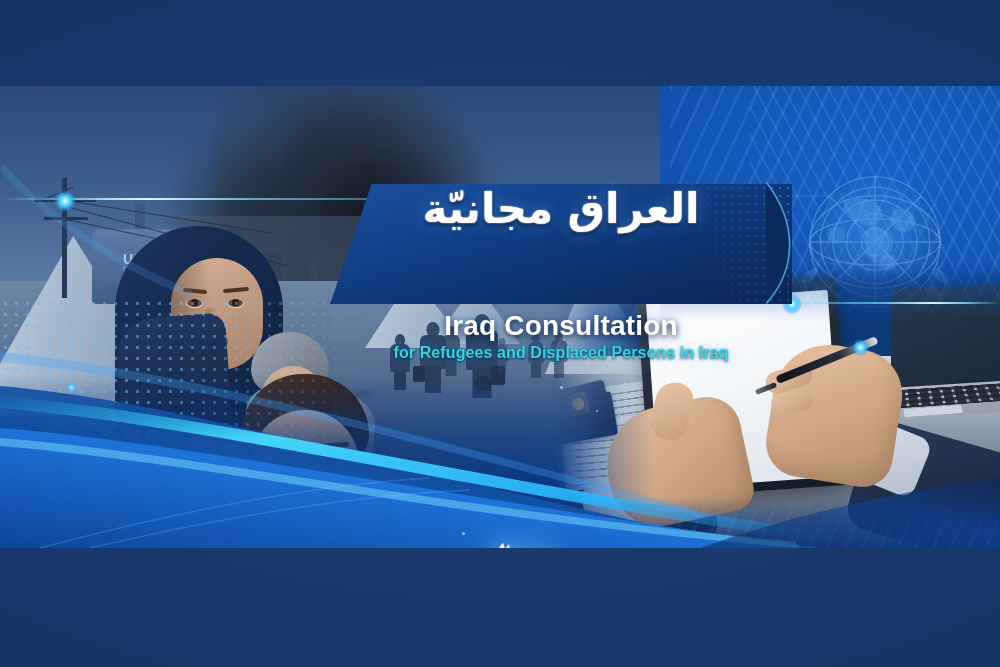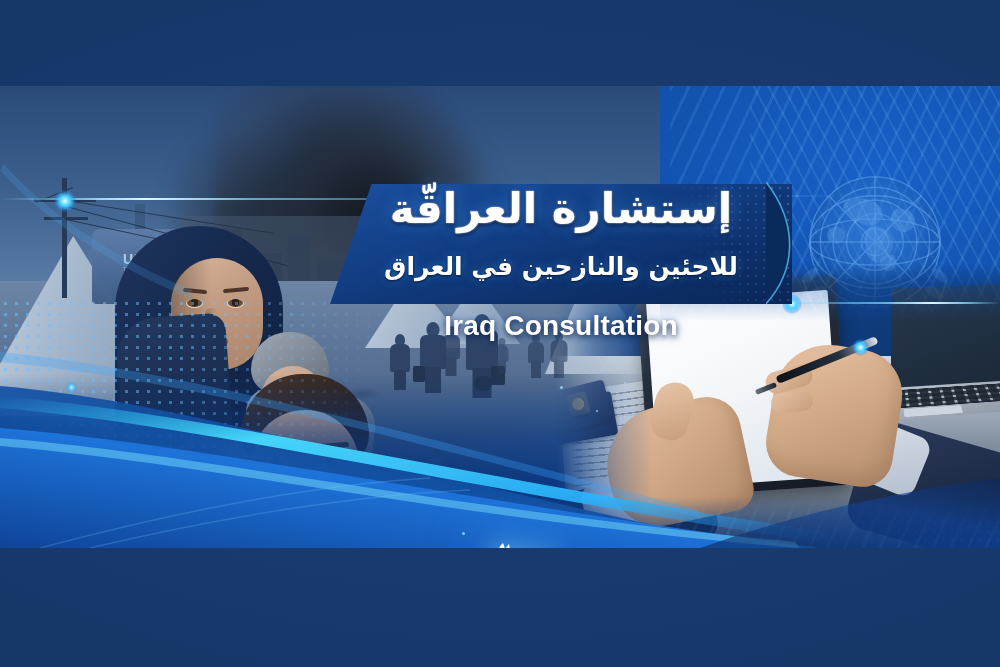--- a/index.html
+++ b/index.html
@@ -859,23 +859,23 @@
     <div class="headline-panel-dots"></div>
   </div>
   <div class="panel-curve">
     <svg viewBox="0 0 46 126" preserveAspectRatio="none">
       <path d="M0 0 L46 0 L46 126 L0 126 C34 92 40 44 0 0 Z" fill="#0a2656" opacity=".0"></path>
       <path d="M0 0 C34 44 30 92 -4 126 L-30 126 L-30 0 Z" fill="#0b2a5c"></path>
       <path d="M0 0 C34 44 30 92 -4 126" fill="none" stroke="#58c8ff" stroke-opacity=".75" stroke-width="1.6"></path>
     </svg>
   </div>
 
-  <div class="ar-title">إستشارة العراقّة</div>
-  <div class="ar-sub">للاجئين والنازحين في العراق</div>
+  <div class="ar-title">العراق مجانيّة</div>
   <div class="en-title">Iraq Consultation</div>
+  <div class="en-sub">for Refugees and Displaced Persons in Iraq</div>
 
   <div class="dove">
     <svg viewBox="0 0 78 66">
       <g fill="#ffffff">
 
         <path d="M20 58 C14 50 16 40 24 34 C31 29 40 28 47 30 C52 31 55 33 57 35
                  C54 38 49 40 44 41 C40 47 34 53 27 57 C25 58 22 59 20 58 Z"></path>
 
         <path d="M46 29 C47 24 51 21 55 22 C58 23 59 26 58 29 C61 28 64 28 66 29
                  C63 31 60 33 57 34 C53 35 48 33 46 29 Z"></path>

